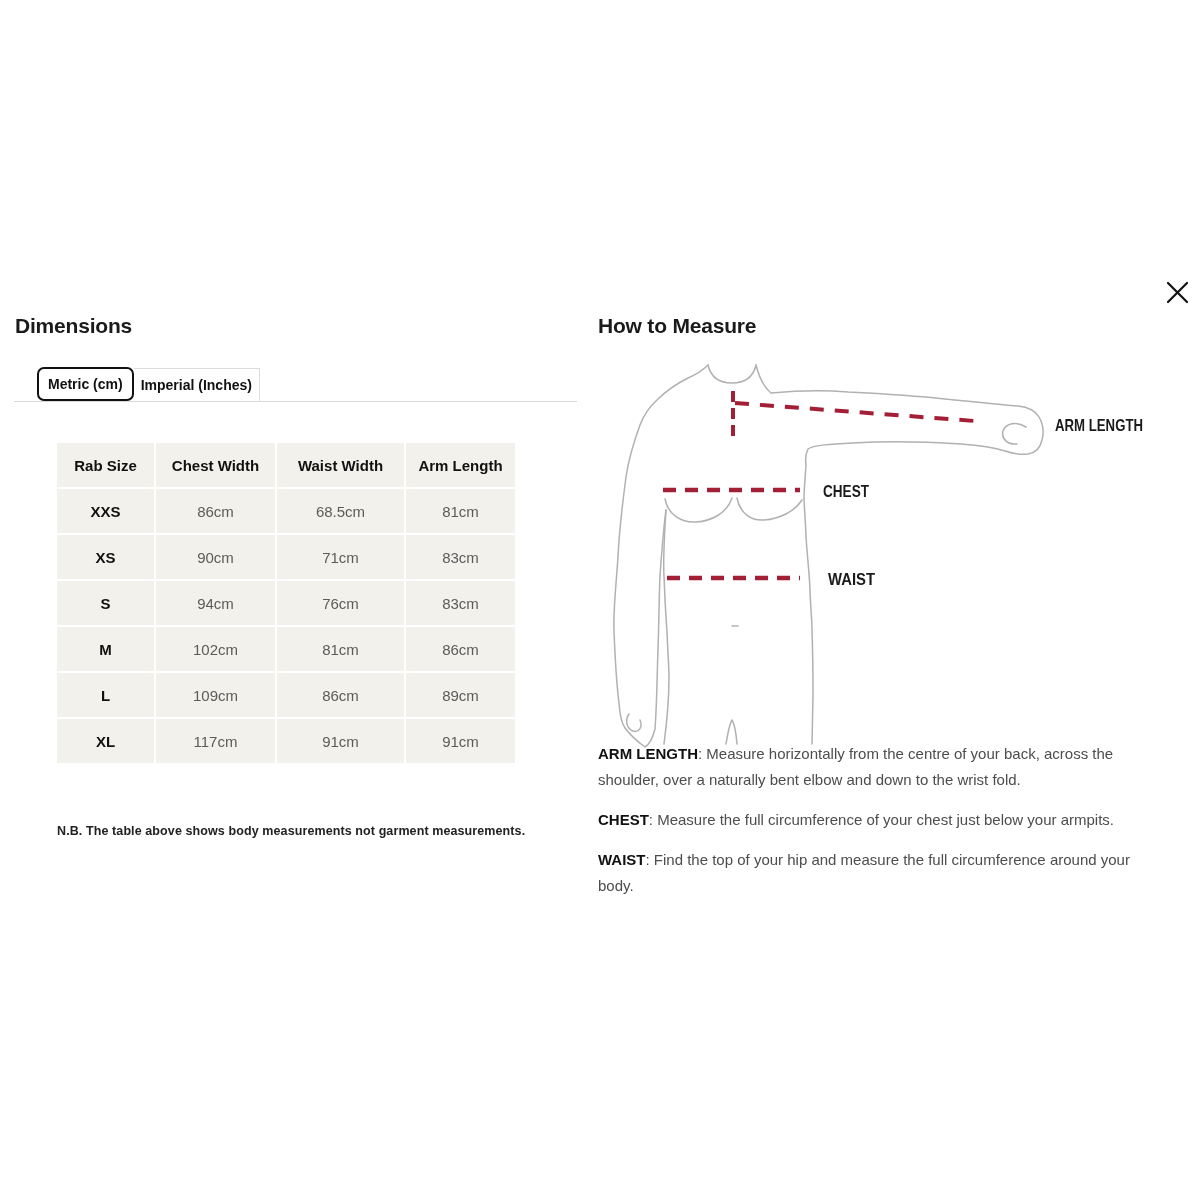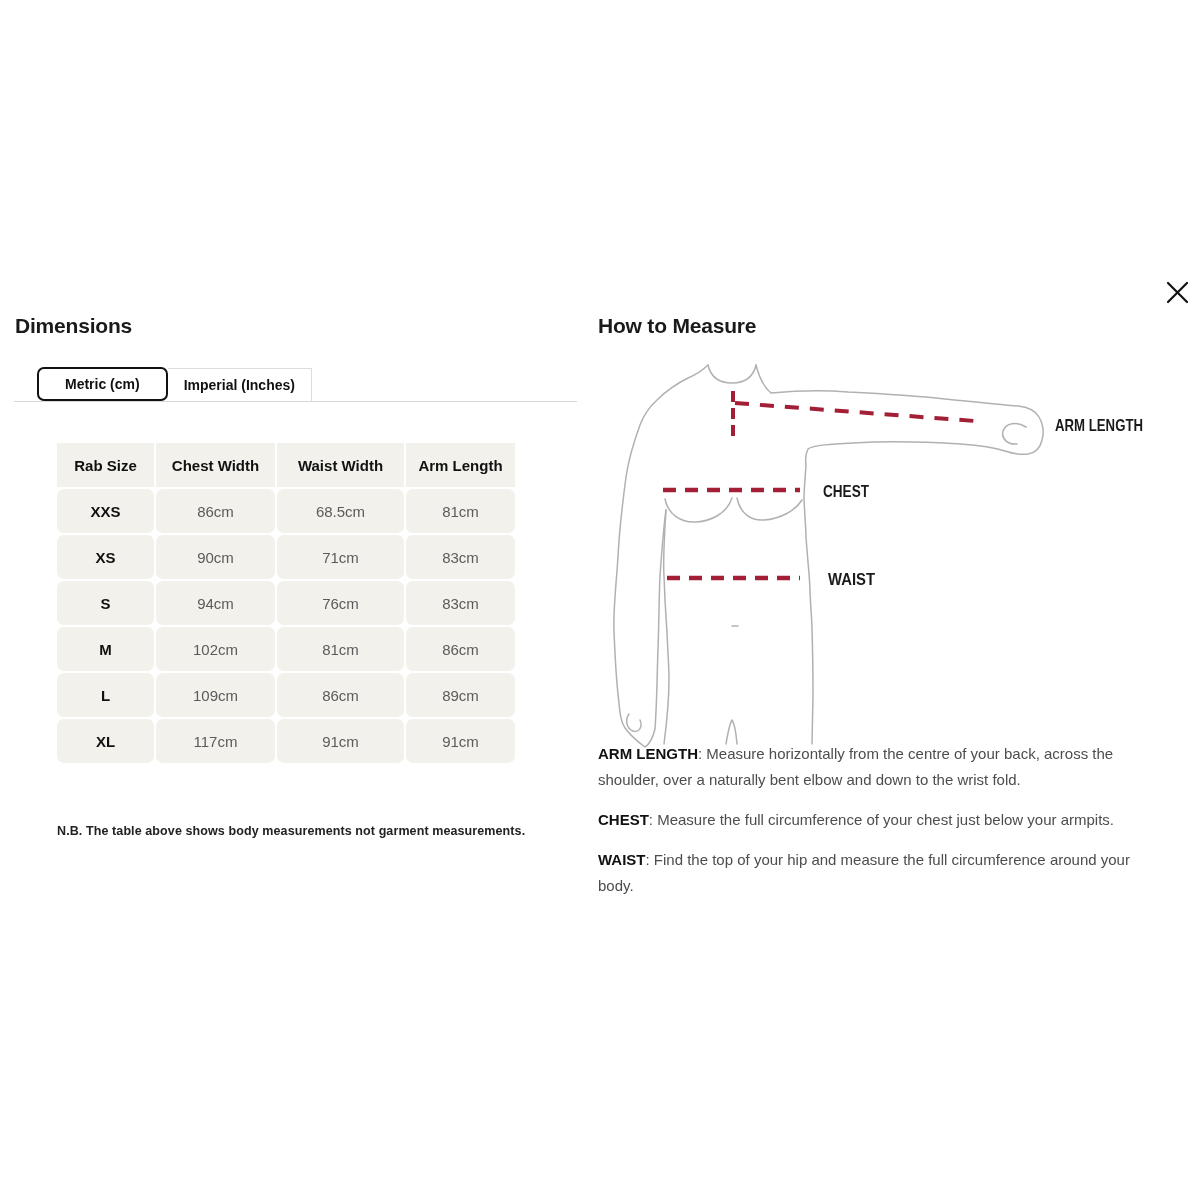--- a/index.html
+++ b/index.html
@@ -18,37 +18,37 @@
   }
   .close-btn line { stroke: #111; stroke-width: 2.2; stroke-linecap: round; }
 
   .tabs {
     position: absolute; left: 14px; top: 368px; width: 563px; height: 34px;
     border-bottom: 1px solid #d8d8d8; display: flex; align-items: flex-end;
   }
   .tab { font-family: "Liberation Sans", sans-serif; font-size: 14px; font-weight: 700;
          background: #fff; color: #111; cursor: pointer; }
   .tab-metric {
-    margin-left: 23px; height: 34px; padding: 0 26px;
+    margin-left: 23px; height: 34px; padding: 0 9px;
     border: 2px solid #111; border-radius: 7px;
   }
   .tab-imperial {
-    height: 33px; padding: 0 16px;
+    height: 33px; padding: 0 7px;
     border: 0; border-top: 1px solid #ddd; border-right: 1px solid #ddd;
   }
 
   table.size-chart {
     position: absolute; left: 55px; top: 441px;
     border-collapse: separate; border-spacing: 2px;
   }
   .size-chart th, .size-chart td {
     background: #f2f1ec; text-align: center; vertical-align: middle; height: 44px;
   }
   .size-chart th { font-size: 15px; font-weight: 700; color: #111; }
-  .size-chart td { font-size: 15px; color: #5b5b5b; border-radius: 7px; }
+  .size-chart td { font-size: 15px; color: #5b5b5b; }
   .size-chart td.size-cell { font-weight: 700; color: #111; }
   .col-size  { width: 97px; }
   .col-chest { width: 119px; }
   .col-waist { width: 127px; }
   .col-arm   { width: 109px; }
 
   .note {
     position: absolute; left: 57px; top: 824px; width: 520px;
     font-size: 12.5px; font-weight: 700; color: #222; letter-spacing: 0.1px;
   }

